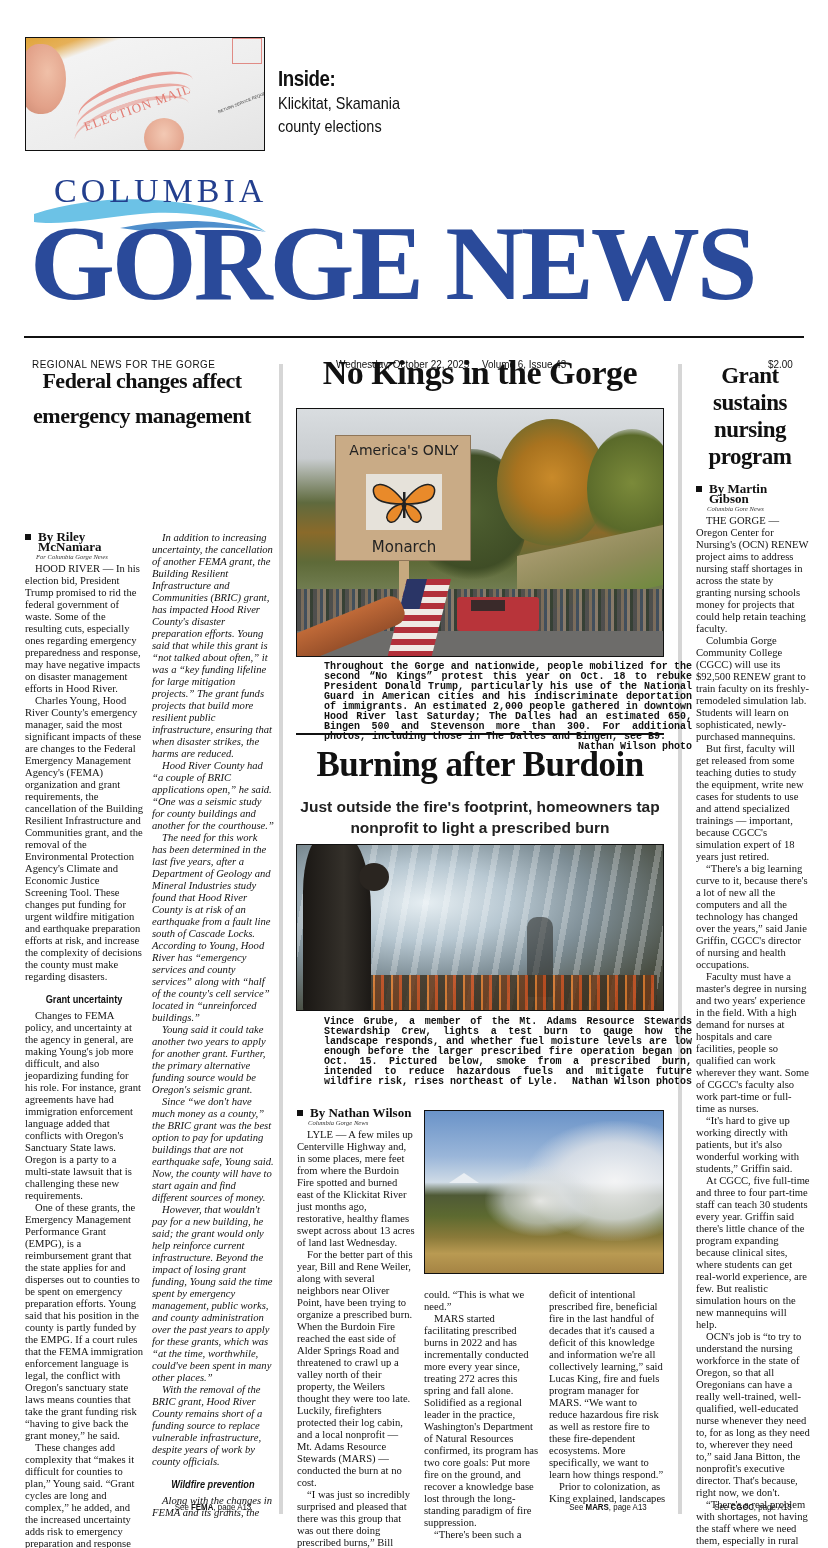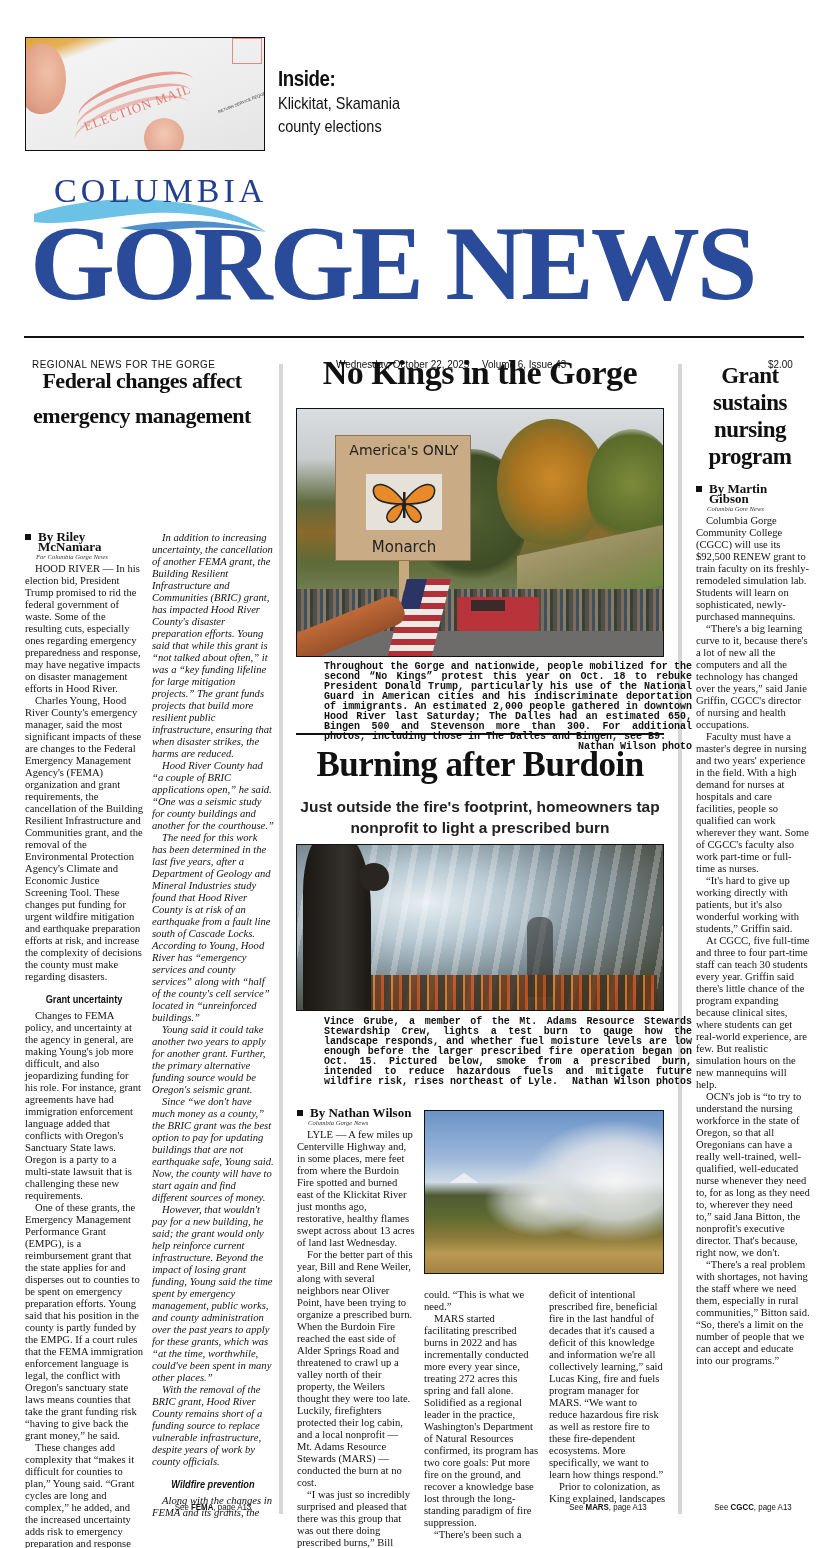--- a/index.html
+++ b/index.html
@@ -305,21 +305,23 @@
 <div class="jump" style="position:absolute; left:549px; top:1502px; width:118px;">
   <span>See</span>
   <b>MARS</b><span>, page A13</span>
 </div>
 
 <h1 class="headline hl-right">Grant sustains nursing program</h1>
 
 <div class="col" style="left:696px; top:484px; width:114px;">
   <div class="byline"><span class="sq"></span><span>By Martin Gibson</span></div>
   <div class="affil">Columbia Gore News</div>
+  <p>THE GORGE — Oregon Center for Nursing's (OCN) RENEW project aims to address nursing staff shortages in across the state by granting nursing schools money for projects that could help retain teaching faculty.</p>
   <p>Columbia Gorge Community College (CGCC) will use its $92,500 RENEW grant to train faculty on its freshly-remodeled simulation lab. Students will learn on sophisticated, newly-purchased mannequins.</p>
+  <p>But first, faculty will get released from some teaching duties to study the equipment, write new cases for students to use and attend specialized trainings — important, because CGCC's simulation expert of 18 years just retired.</p>
   <p>“There's a big learning curve to it, because there's a lot of new all the computers and all the technology has changed over the years,” said Janie Griffin, CGCC's director of nursing and health occupations.</p>
   <p>Faculty must have a master's degree in nursing and two years' experience in the field. With a high demand for nurses at hospitals and care facilities, people so qualified can work wherever they want. Some of CGCC's faculty also work part-time or full-time as nurses.</p>
   <p>“It's hard to give up working directly with patients, but it's also wonderful working with students,” Griffin said.</p>
   <p>At CGCC, five full-time and three to four part-time staff can teach 30 students every year. Griffin said there's little chance of the program expanding because clinical sites, where students can get real-world experience, are few. But realistic simulation hours on the new mannequins will help.</p>
   <p>OCN's job is “to try to understand the nursing workforce in the state of Oregon, so that all Oregonians can have a really well-trained, well-qualified, well-educated nurse whenever they need to, for as long as they need to, wherever they need to,” said Jana Bitton, the nonprofit's executive director.  That's because, right now, we don't.</p>
   <p>“There's a real problem with shortages, not having the staff where we need them, especially in rural communities,” Bitton said. “So, there's a limit on the number of people that we can accept and educate into our programs.”</p>
 </div>
 <div class="jump" style="position:absolute; left:696px; top:1502px; width:114px;">
   <span>See</span>
   <b>CGCC</b><span>, page A13</span>

